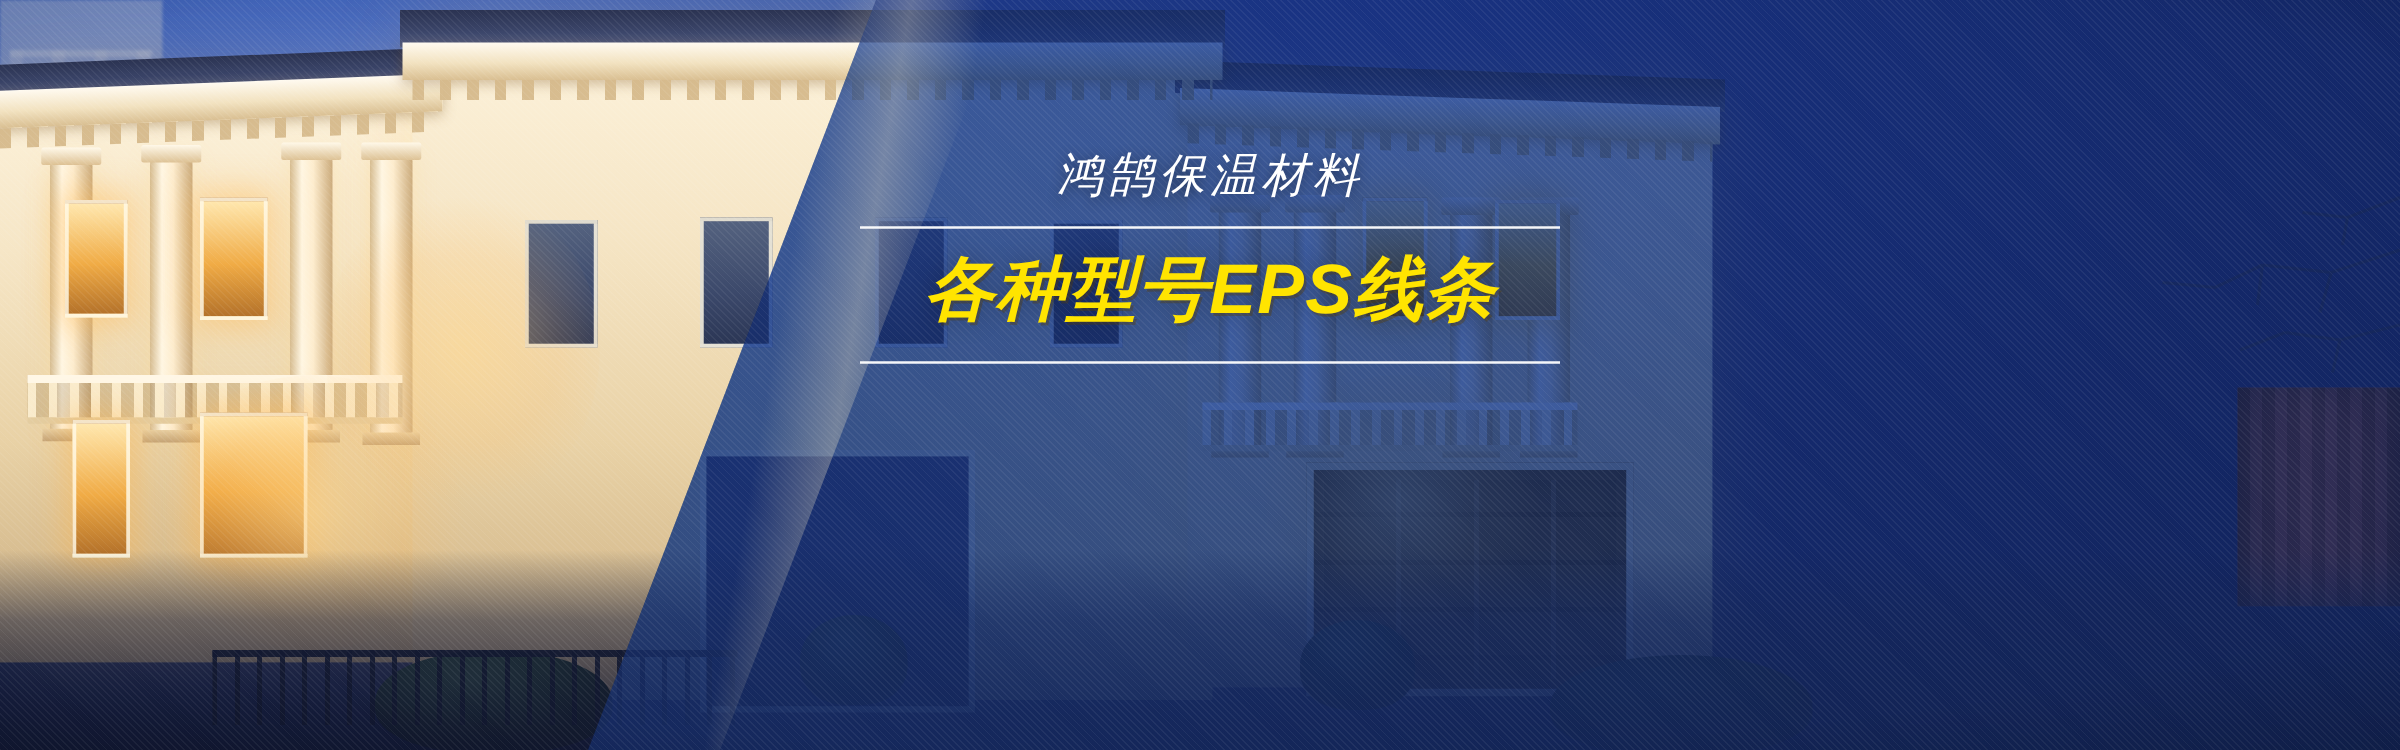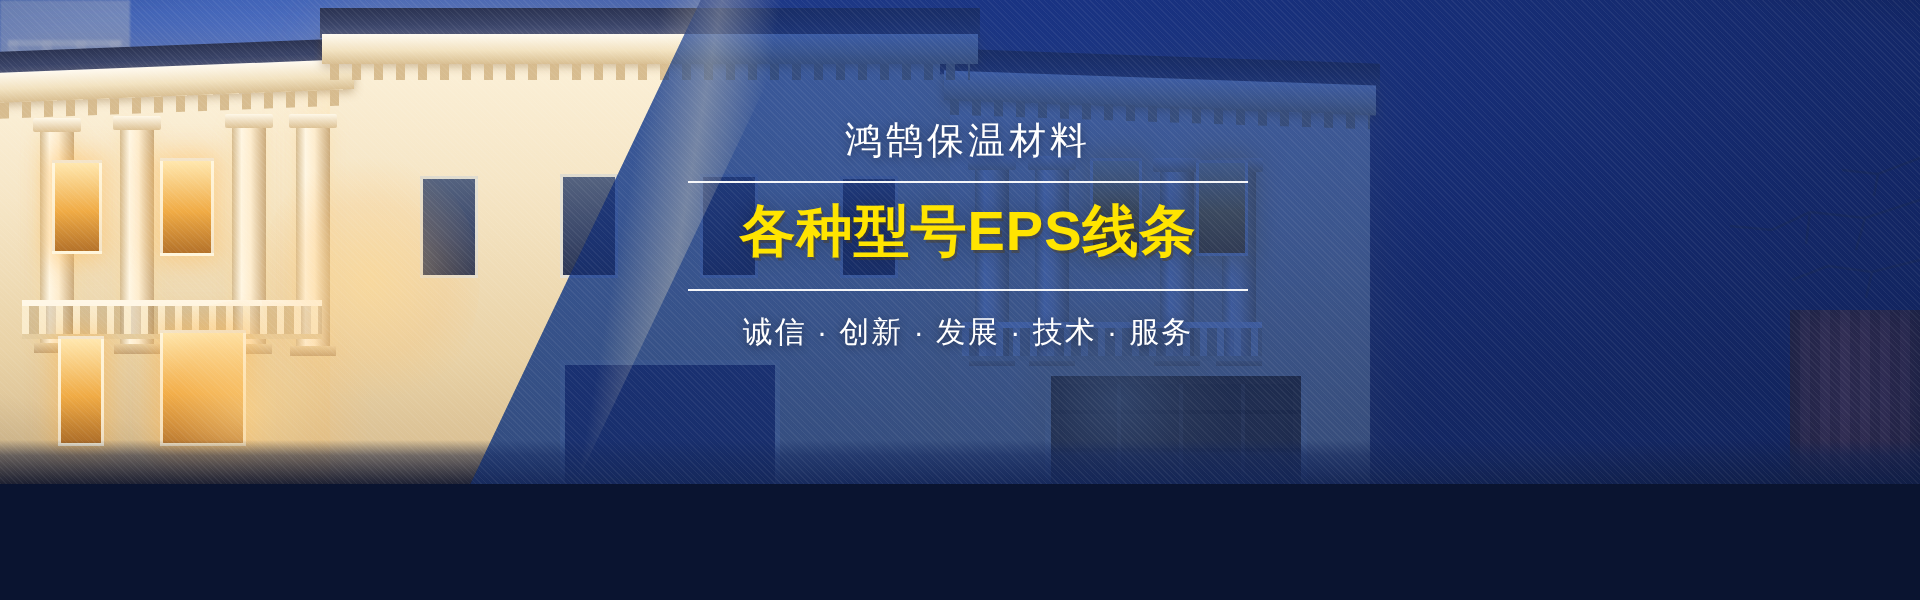--- a/index.html
+++ b/index.html
@@ -4,24 +4,25 @@
 <title>Banner</title>
 <style>
   html, body {
     margin: 0;
     padding: 0;
     background: #0a1430;
   }
   #banner {
     position: relative;
     width: 1920px;
-    height: 484px;
+    height: 600px;
     overflow: hidden;
     font-family: "Liberation Sans", "DejaVu Sans", sans-serif;
     background: #12306e;
+    font-style: italic;
   }
 
   
   .layer { position: absolute; inset: 0; }
 
   
   .sky {
     background:
       radial-gradient(120% 90% at 18% 8%,  #4b6fc6 0%, #3556a8 22%, #27418c 45%, #1b2f70 70%, #152458 100%),
       linear-gradient(180deg, #3a5cb0 0%, #2c4896 38%, #1d3175 70%, #16255c 100%);
@@ -361,17 +362,16 @@
     <div class="brand">鸿鹄保温材料</div>
 
     <div class="rule"></div>
 
     <div class="headline">
       <div class="hl">各种型号EPS线条</div>
     </div>
 
     <div class="tagline-wrap">
       <div class="rule bottom"></div>
-      <div class="tagline">诚信 · 创新 · 发展 · 技术 · 服务</div>
     </div>
 
   </div>
 </div>
 
 </body></html>

